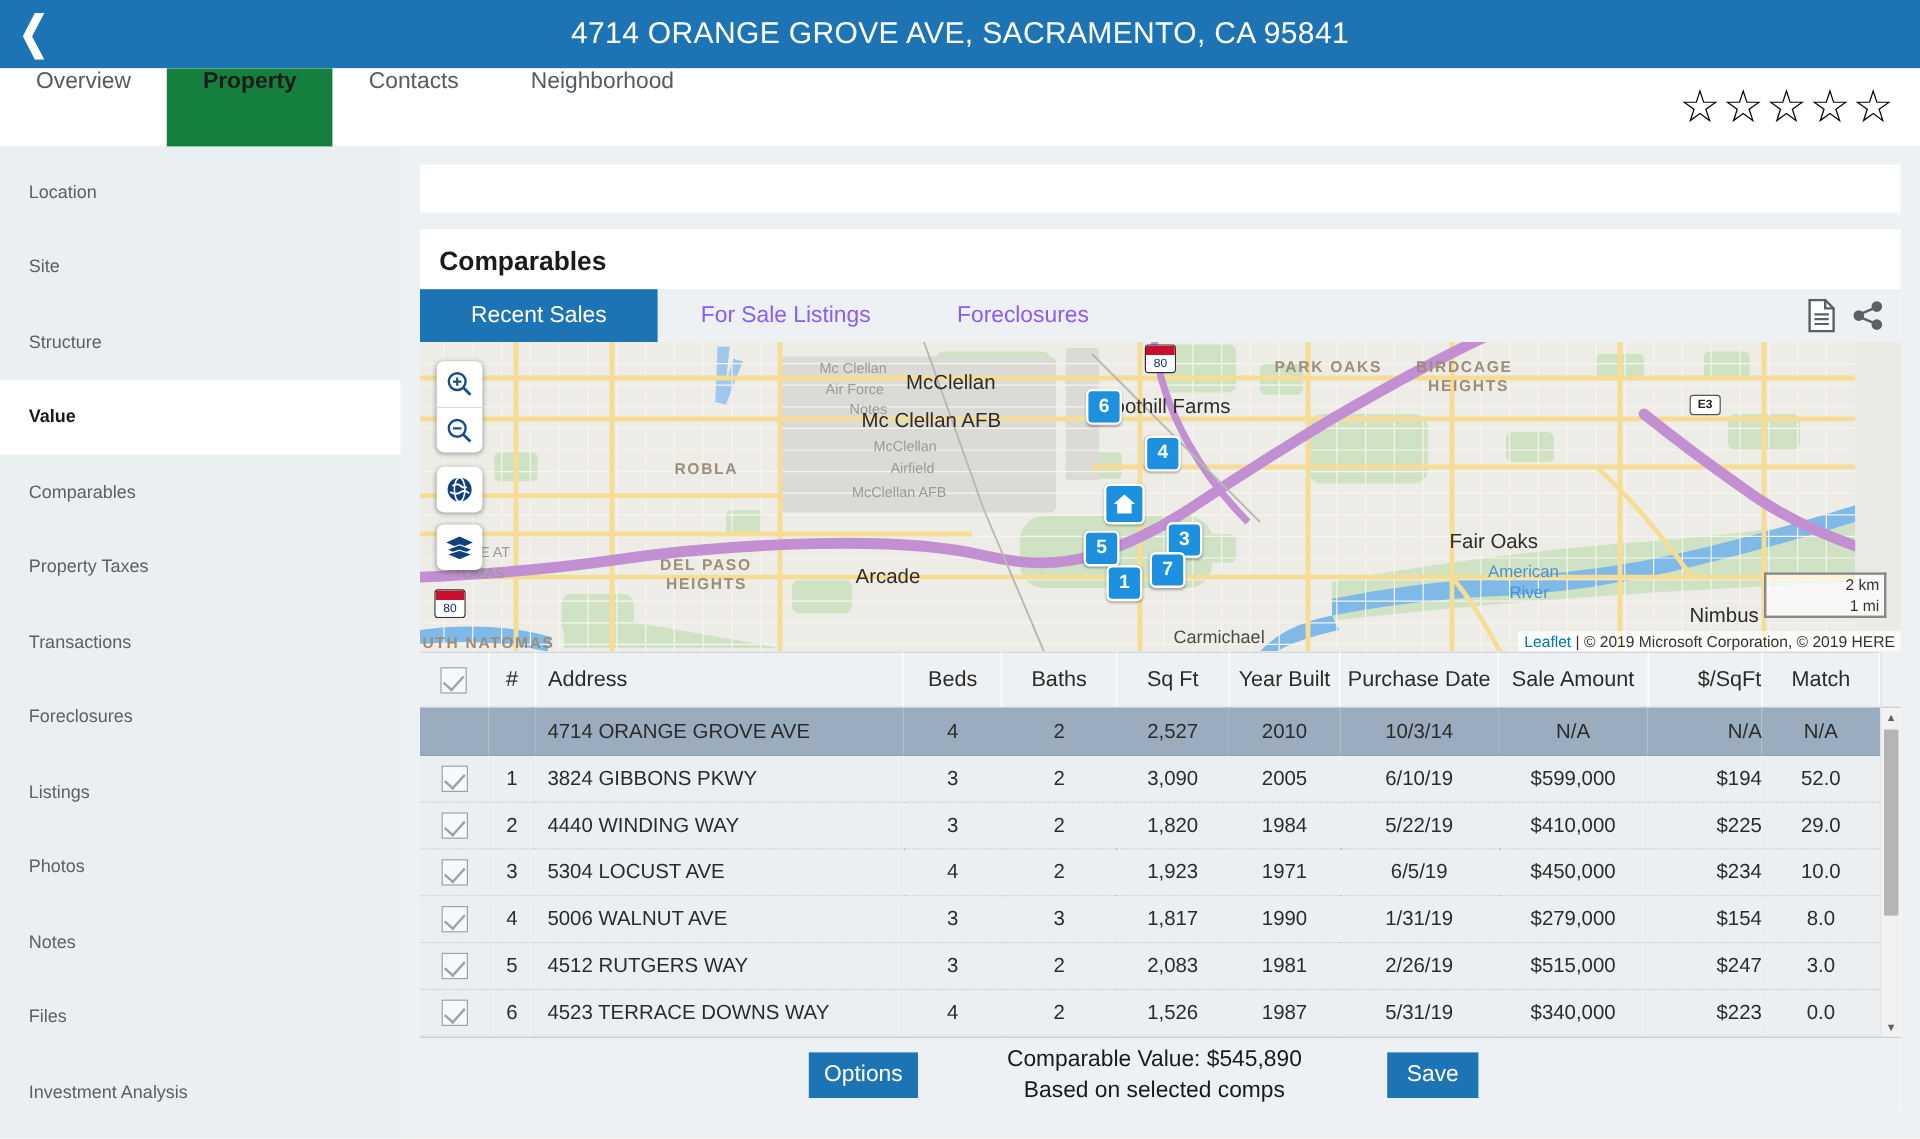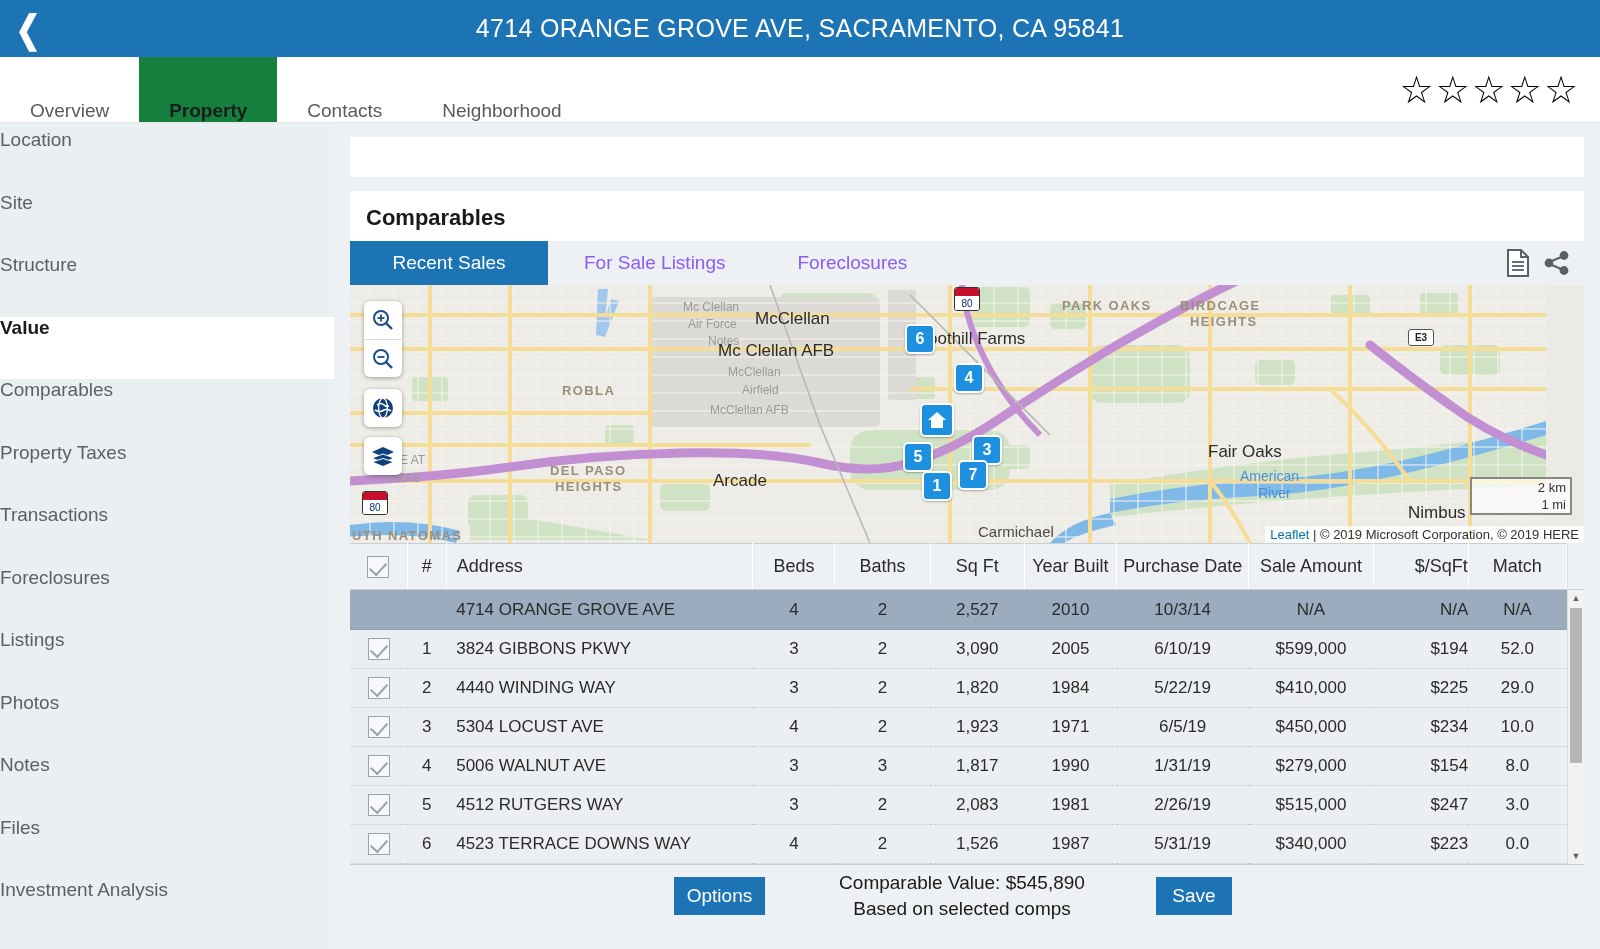--- a/index.html
+++ b/index.html
@@ -42,21 +42,21 @@
   
   .tabbar {
     height: 66px;
     background: #ffffff;
     border-bottom: 1px solid #dfe4e8;
     display: flex;
     align-items: stretch;
     position: relative;
   }
   .tab {
-    display: flex; align-items: flex-end; justify-content: center;
+    display: flex; align-items: flex-start; justify-content: center;
     padding: 0 30px;
     font-size: 19px;
     color: #555b60;
     cursor: pointer;
   }
   .tab.active {
     background: #15803d;
     color: #1c1c1c;
     font-weight: bold;
   }
@@ -75,21 +75,23 @@
   .sidebar {
     width: 334px;
     background: #eaeff2;
     flex: none;
     padding-top: 6px;
     overflow: hidden;
   }
   .side-item {
     height: 62.5px;
     display: flex;
-    font-size: 19px;
+    align-items: center;
+    padding-left: 24px;
+    font-size: 15px;
     color: #5b6166;
     cursor: pointer;
   }
   .side-item.active {
     background: #ffffff;
     color: #1a1a1a;
     font-weight: bold;
     border-left: none;
   }
 

